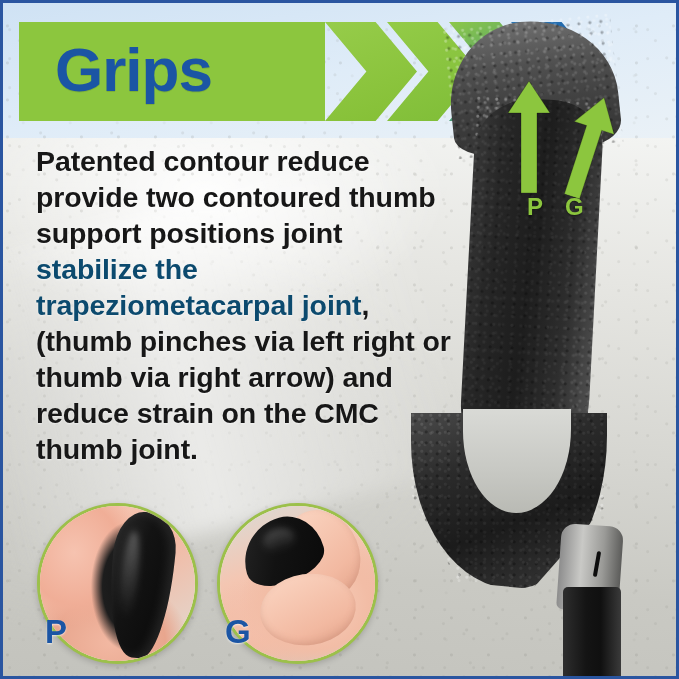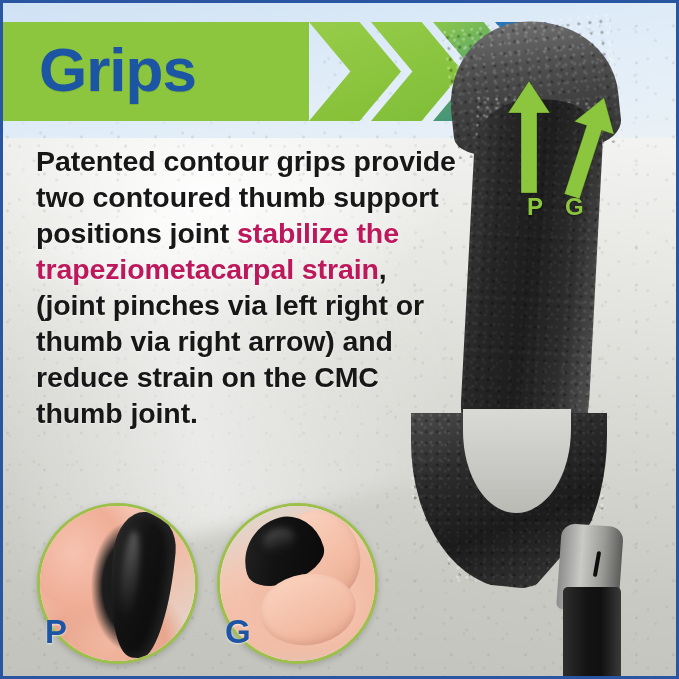--- a/index.html
+++ b/index.html
@@ -53,21 +53,21 @@
 
   
   .header{
     position:absolute;left:0;top:19px;width:100%;height:99px;
     display:flex;align-items:stretch;
   }
   .header-green{
     position:relative;
     width:306px;height:100%;
     background:#8cc63e;
-    display:flex;align-items:center;
+    display:flex;align-items:center;margin-left:16px;
   }
   .header-title{
     font-size:62px;font-weight:bold;color:#1b55a4;
     letter-spacing:-1px;line-height:1;
     margin-left:36px;margin-top:-4px;
     text-shadow:0 1px 0 rgba(0,0,0,.10);
   }
   .chevrons{position:relative;flex:1;height:100%;}
   .chev{
     position:absolute;top:0;height:100%;width:92px;
@@ -78,21 +78,21 @@
   .chev.c3{left:124px; background:linear-gradient(150deg,#8dc84a 0%,#4d9c6e 60%,#2f80a0 100%);}
   .chev.c4{left:186px; background:linear-gradient(150deg,#2a76b4 0%,#15539f 70%,#0f4b94 100%);}
 
   
   .copy{
     position:absolute;left:33px;top:140px;width:420px;
     font-size:28.5px;font-weight:bold;line-height:1.265;
     color:#171717;letter-spacing:-.1px;
     text-shadow:0 1px 2px rgba(255,255,255,.55);
   }
-  .copy .hl{color:#be185d;}
+  .copy .hl{color:#0c4a6e;}
   .copy .it{}
 
   
   .insets{position:absolute;left:34px;top:500px;width:340px;height:160px;}
   .inset{
     position:absolute;top:0;width:155px;height:155px;border-radius:50%;
     border:3px solid #9cc04a;overflow:hidden;
     box-shadow:0 2px 6px rgba(0,0,0,.18);
     background:#eef0e6;
   }
@@ -264,26 +264,26 @@
   </div>
   <div class="arrow g-arrow">
     <svg width="42" height="104" viewBox="0 0 42 104">
       <polygon points="21,0 42,32 29,32 29,104 13,104 13,32 0,32" fill="#8cc63e" stroke="rgba(0,0,0,.25)" stroke-width="1"></polygon>
     </svg>
   </div>
   <div class="arrow-label lab-ap">P</div>
   <div class="arrow-label lab-ag">G</div>
 
   <div class="copy">
-    <span>Patented contour grips</span>
+    <span>Patented contour reduce</span>
     <span>provide two contoured</span>
     <span>thumb support positions</span>
     <span>joint </span><span class="hl">stabilize the</span>
-    <span class="hl">trapeziometacarpal strain</span><span>,</span>
-    <span>(joint </span><span class="it">pinches</span><span> via left right</span>
+    <span class="hl">trapeziometacarpal joint</span><span>,</span>
+    <span>(thumb </span><span class="it">pinches</span><span> via left right</span>
     <span>or </span><span class="it">thumb</span><span> via right arrow)</span>
     <span>and reduce strain on the</span>
     <span>CMC thumb joint.</span>
   </div>
 
   <div class="insets">
     <div class="inset left">
       <div class="ph ph-l">
         <div class="grip-l"></div>
       </div>

